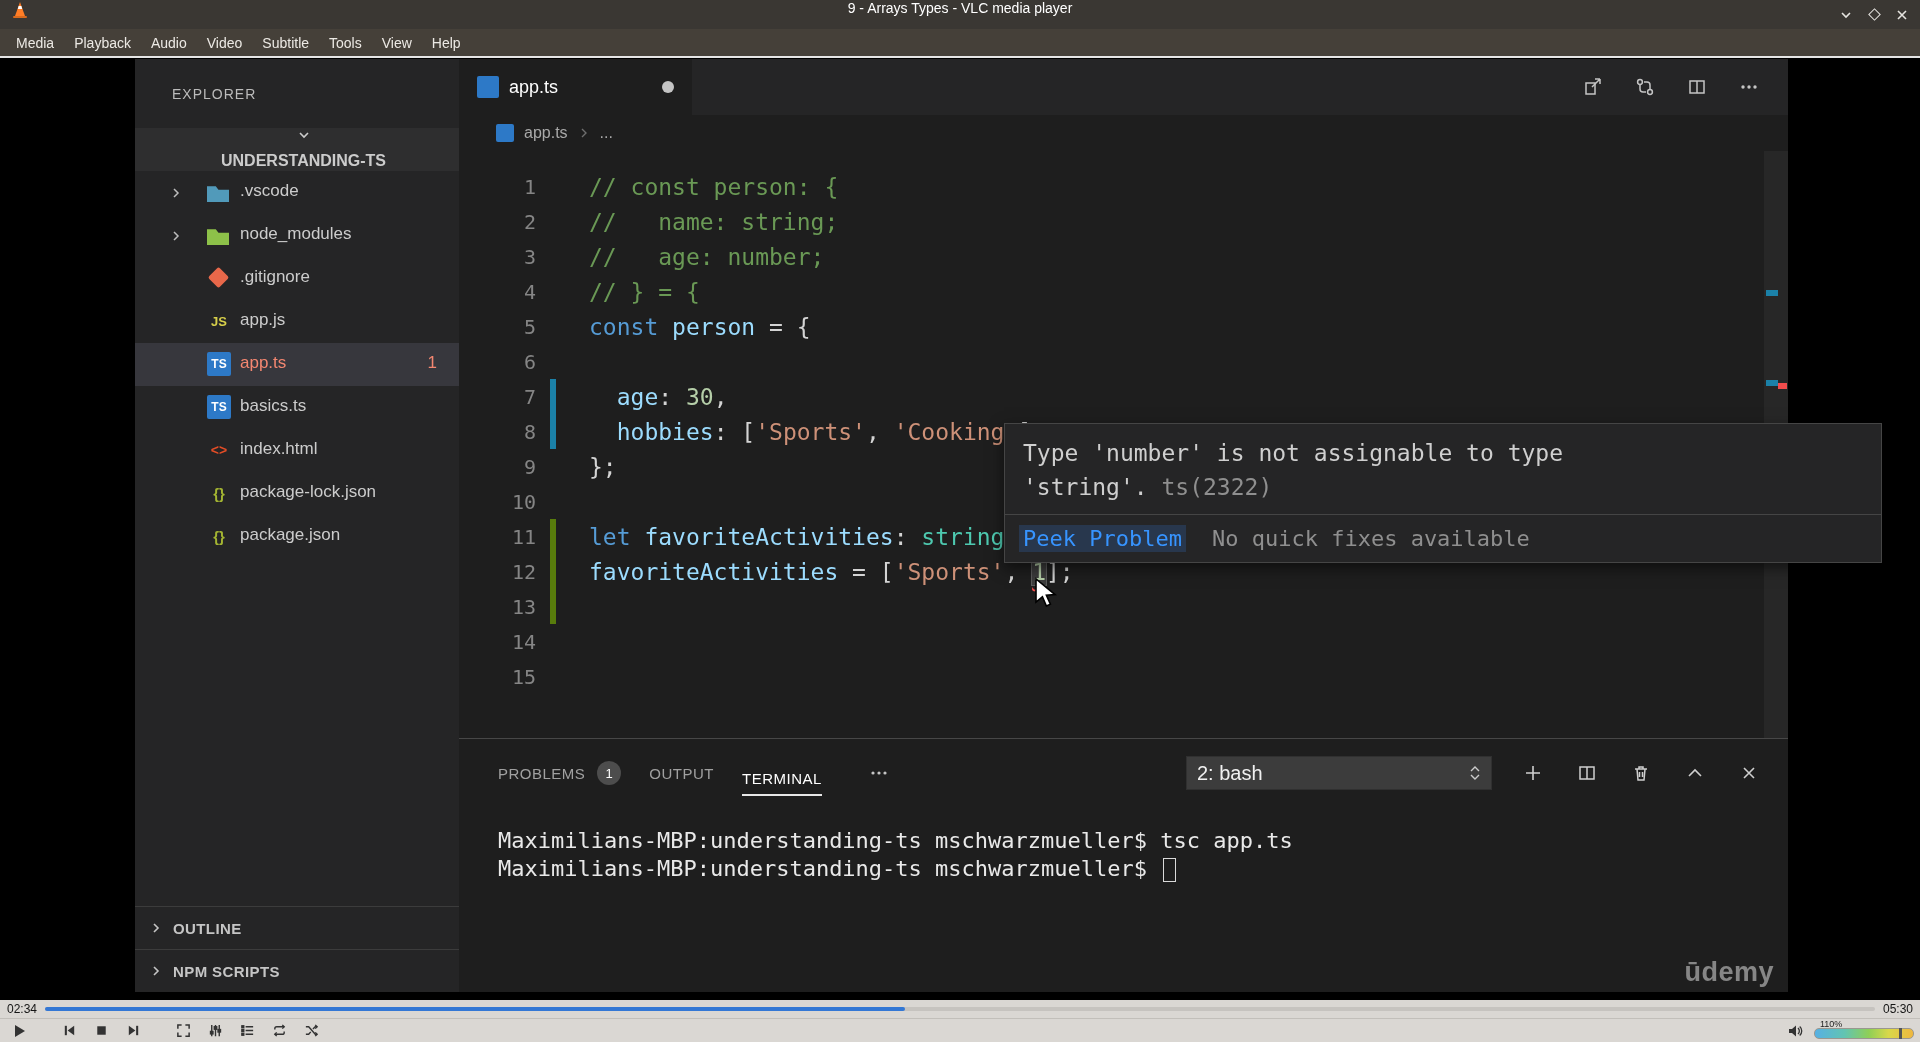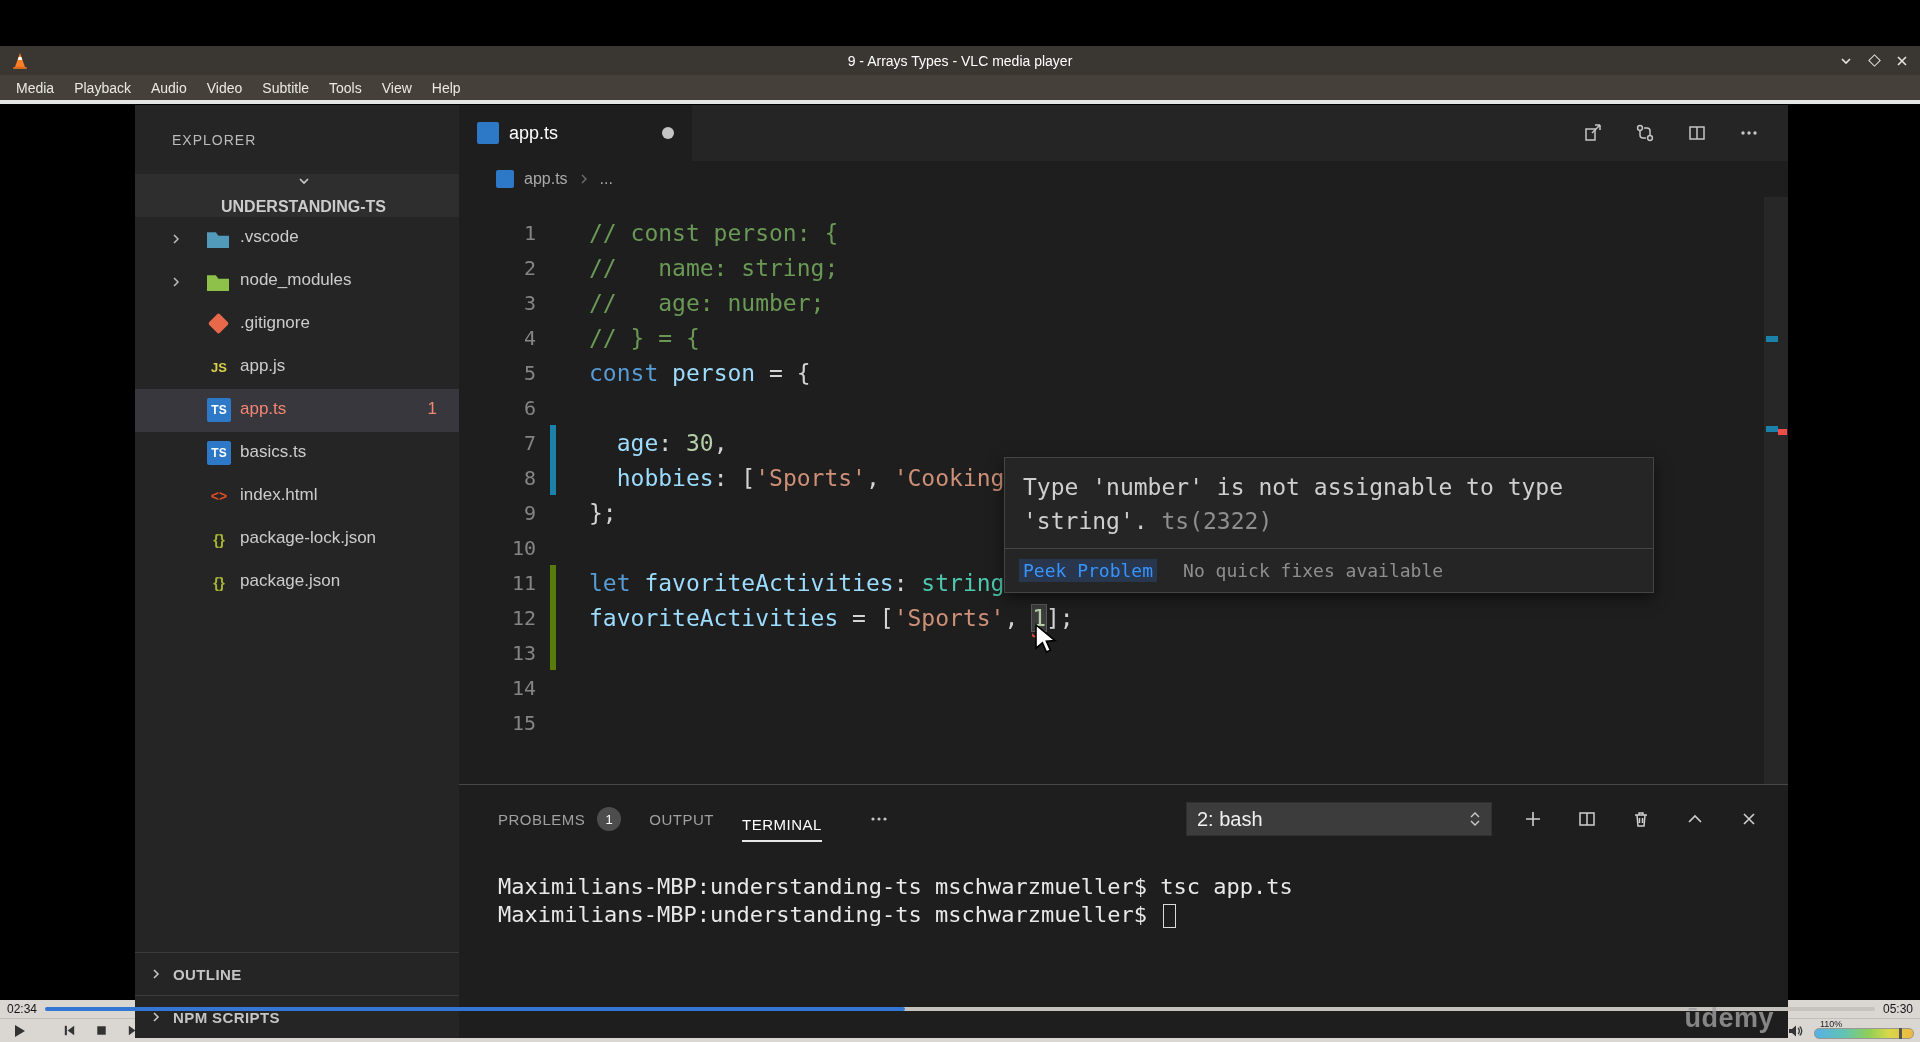--- a/index.html
+++ b/index.html
@@ -1,32 +1,32 @@
 <!DOCTYPE html>
 <html style="--progress: #3377d4; --err-deco: #f48771; --link: #3794ff; --added: #587c0c; --modified: #1b81a8; --error-red: #f14c4c;"><head>
 <meta charset="utf-8">
 <style>
   * { box-sizing: border-box; margin: 0; padding: 0; }
   html,body { width:1920px; height:1042px; overflow:hidden; background:#000;
               font-family:"Liberation Sans", sans-serif; }
   .window { width:1920px; height:1042px; display:flex; flex-direction:column; }
 
   
-  .titlebar { height:29px; background:#3a3733; display:flex; align-items:center;
-              padding:0 10px; position:relative; flex:none;margin-top:46px; }
+  .titlebar { height:29px; background:#3a3733; display:flex; 
+              padding:0 10px; position:relative; flex:none; }
   .vlc-cone { width:20px; height:20px; z-index:2; }
   .win-title { position:absolute; left:0; right:0; text-align:center; color:#ffffff;
                font-size:14px; }
   .winbtns { margin-left:auto; display:flex; gap:12px; z-index:2; align-items:center; }
   .wbtn { width:16px; height:16px; display:flex; align-items:center; justify-content:center; }
   .maxsq { width:9px; height:9px; border:1.5px solid #e6e4e0; transform:rotate(45deg); }
 
   
   .menubar { height:29px; background:#454039; display:flex; align-items:center;
-             padding:0 6px; flex:none; border-bottom:4px solid #e5e5e5; }
+             padding:0 6px; flex:none; border-bottom:2px solid #e5e5e5; }
   .menu-item { padding:3px 10px; font-size:14px; color:#ece9e4; }
 
   
   .video-area { flex:1; position:relative; background:#000; }
   .vscode { position:absolute; left:135px; top:1px; width:1653px; height:933px;
             background:#1e1e1e; }
 
   
   .sidebar { position:absolute; left:0; top:0; width:324px; height:100%;
              background:#252526; color:#cccccc; }
@@ -108,26 +108,26 @@
   .shell-select { width:306px; height:34px; background:#3c3c3c; border:1px solid #303030;
                   display:flex; align-items:center; padding:0 10px; color:#f0f0f0;
                   font-size:20px; }
   .sel-arrows { margin-left:auto; }
   .terminal { padding:20px 0 0 39px; font-family:"DejaVu Sans Mono", monospace;
               font-size:22px; color:#e9e9e9; line-height:28px; }
   .term-cursor { display:inline-block; width:13px; height:24px; border:1.5px solid #dadada;
                  vertical-align:middle; margin-left:3px; }
 
   
-  .hover { position:absolute; left:869px; top:352px; width:650px; background:#252526;
+  .hover { position:absolute; left:869px; top:364px; width:878px; background:#252526;
            border:1px solid #454545; z-index:20; font-family:"DejaVu Sans Mono", monospace;
            box-shadow:0 5px 14px rgba(0,0,0,.55); }
   .hover-msg { padding:12px 18px 10px; font-size:23px; line-height:34px; color:#cfcfcf; }
   .ts-code { color:#8f8f8f; }
-  .hover-status { border-top:1px solid #454545; padding:10px 14px; font-size:18px;
+  .hover-status { border-top:1px solid #454545; padding:10px 14px; font-size:22px;
                   display:flex; gap:26px; align-items:center; }
   .peek { color:var(--link,#3794ff); background:rgba(56,139,253,.18); padding:1px 4px; }
   .noquick { color:#8f8f8f; }
 
   .udemy { position:absolute; right:14px; bottom:4px; color:#a0a0a0; opacity:.8;
            font-size:27px; font-weight:bold; letter-spacing:.5px; z-index:15; }
   .mouse { position:absolute; left:899px; top:518px; z-index:40; }
 
   
   .seek-row { height:18px; background:#dad7d3; display:flex; align-items:center; gap:8px;

